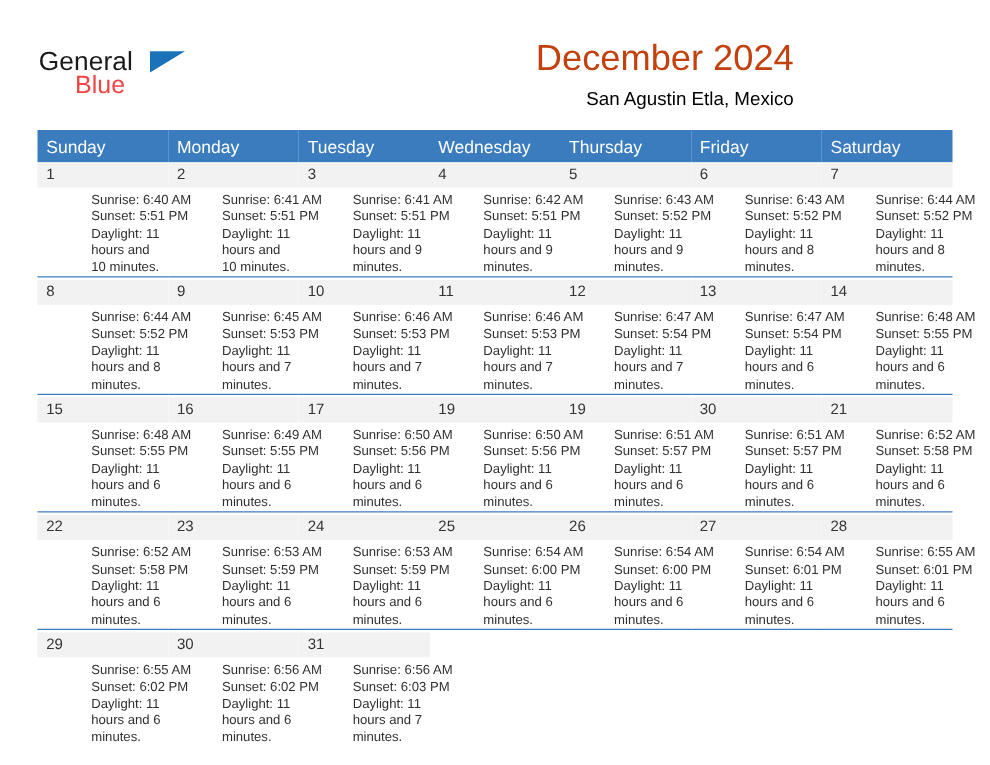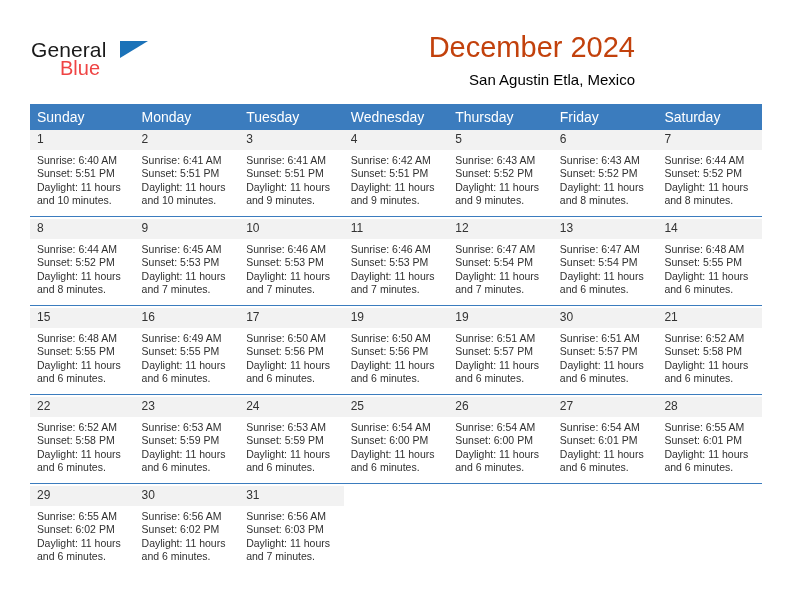--- a/index.html
+++ b/index.html
@@ -131,20 +131,21 @@
   }
   .daynum.empty {
     background: #ffffff;
     color: transparent;
   }
   .info {
     padding: 4px 6px 0 7px;
     font-size: 10.5px;
     line-height: 13.4px;
     color: #303030;
+    margin-left: 36px;
   }
   .info div {
     white-space: nowrap;
   }
   .info .wrap {
     white-space: normal;
   }
 </style>
 </head>
 <body>

